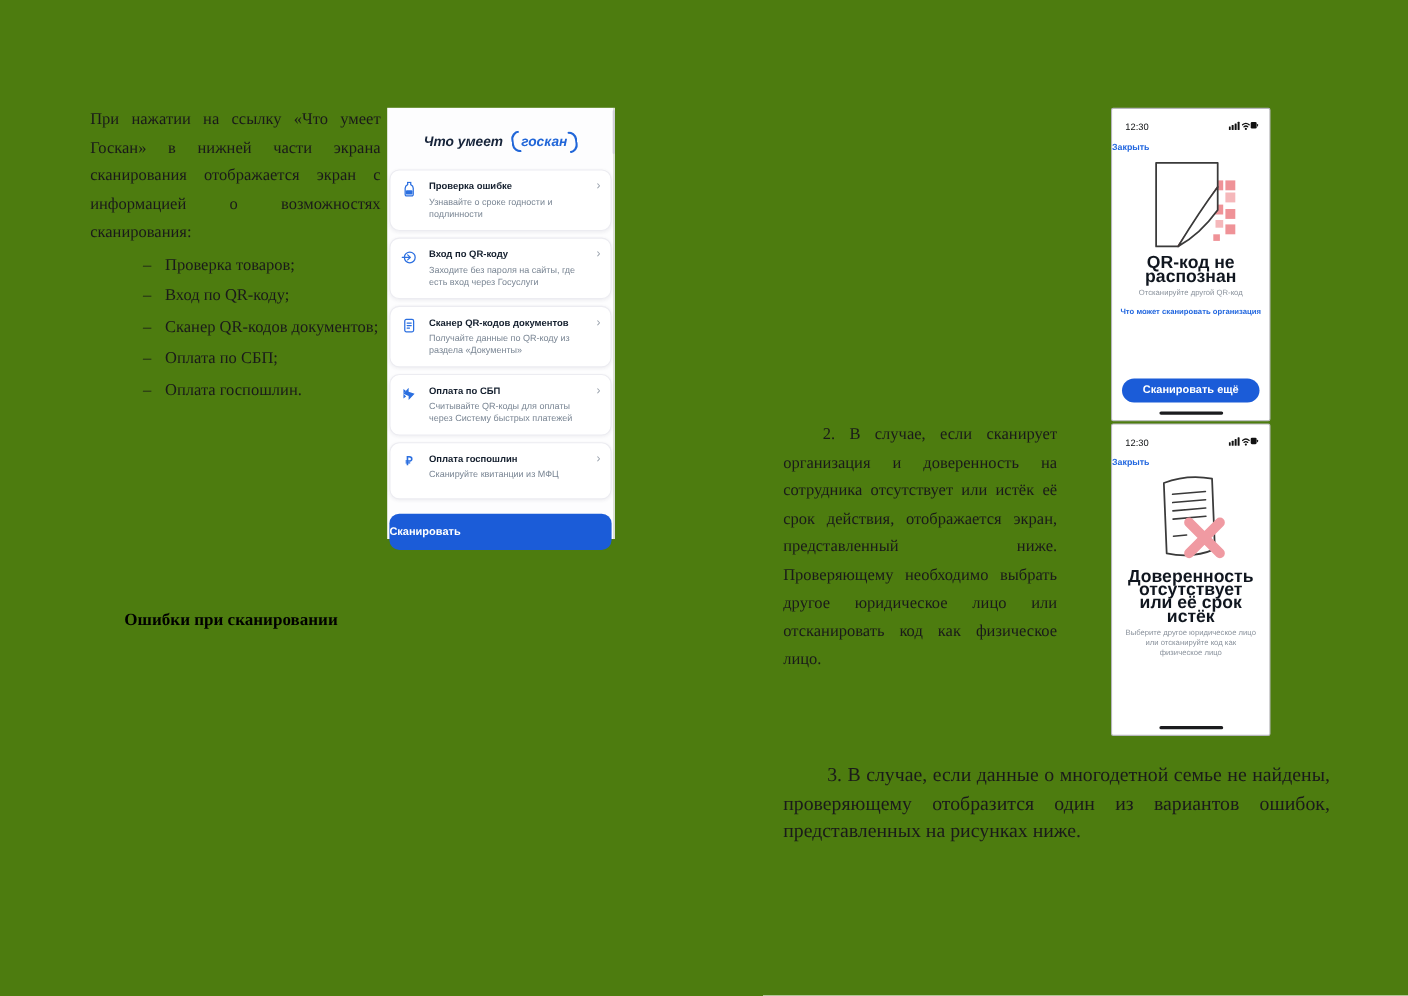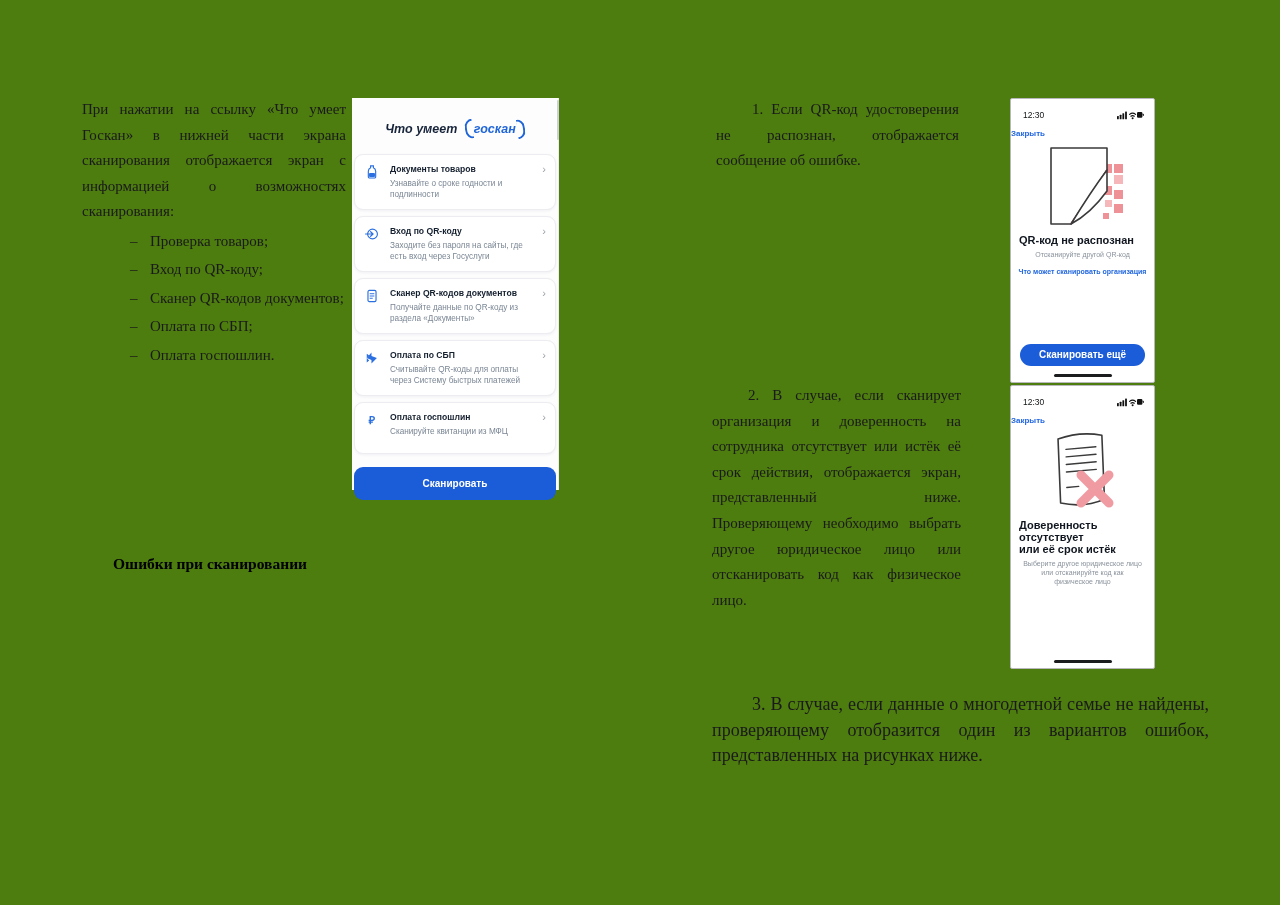--- a/index.html
+++ b/index.html
@@ -32,32 +32,32 @@
   .goskan-logo::after{content:'';position:absolute;right:0;top:-1px;bottom:-1px;width:6px;
       border:2px solid #2166d8;border-left:none;border-radius:0 9px 9px 0;transform:rotate(-8deg);}
   .cards{margin-top:18px;}
   .card{position:relative;background:#fff;border:1px solid #ececf1;border-radius:9px;
         box-shadow:0 1px 3px rgba(40,40,60,.06);margin:0 2px 6px 2px;padding:9px 16px 9px 35px;min-height:32px;}
   .card-icon{position:absolute;left:10px;top:10px;width:14px;height:14px;color:#2b6fe0;font-size:11px;font-weight:bold;line-height:14px;text-align:center;}
   .card-title{font-size:8.6px;font-weight:bold;color:#141f2e;line-height:11px;}
   .card-sub{font-size:8.2px;color:#7a8694;line-height:11px;margin-top:3px;}
   .card-chevron{position:absolute;right:9px;top:9px;color:#9aa2ad;font-size:11px;line-height:11px;}
   .mock-scan{margin:13px 2px 0 2px;height:33px;line-height:33px;background:#1b5cd8;border-radius:9px;
-             color:#fff;text-align:center;font-size:10px;font-weight:bold;cursor:pointer;}
+             color:#fff;font-size:10px;font-weight:bold;cursor:pointer;}
 
   
   .phone{position:absolute;width:143px;background:#fff;border:1px solid #b7b7bc;border-radius:2px;
          font-family:"Liberation Sans", sans-serif;}
   .phone-1{left:1010px;top:98px;height:283px;}
   .phone-2{left:1010px;top:385px;height:282px;}
   .statusbar{display:flex;justify-content:space-between;align-items:center;padding:7px 10px 0 12px;}
   .time{font-size:8.5px;font-weight:normal;color:#101214;}
   .close-link{text-align:left;padding:5px 11px 0 0;font-size:8px;font-weight:bold;color:#2267df;cursor:pointer;}
   .illus{display:flex;justify-content:center;margin-top:4px;}
-  .p-title{margin-top:4px;text-align:left;font-size:11px;font-weight:bold;color:#10161f;line-height:12px;padding:0 8px;}
+  .p-title{margin-top:4px;text-align:center;font-size:16px;font-weight:bold;color:#10161f;line-height:12px;padding:0 8px;}
   .p-sub{margin-top:4px;text-align:center;font-size:7px;color:#8a929c;line-height:9px;padding:0 10px;}
   .p-link{margin-top:9px;text-align:center;font-size:7px;font-weight:bold;color:#2267df;cursor:pointer;}
   .p-button{position:absolute;left:9px;right:9px;bottom:16px;height:22px;line-height:22px;background:#1b5cd8;
             border-radius:11px;color:#fff;text-align:center;font-size:10px;font-weight:bold;cursor:pointer;}
   .homebar{position:absolute;bottom:5px;left:50%;transform:translateX(-50%);width:58px;height:3px;
            background:#1b1c1e;border-radius:2px;}
 </style>
 </head>
 <body>
 
@@ -100,21 +100,21 @@
     </div>
     <div class="cards">
 
       <div class="card">
         <span class="card-icon">
           <svg width="14" height="14" viewBox="0 0 16 16">
               <path d="M6.4,1 h3.2 v2.2 c1.9,.9 2.6,2 2.6,3.9 v6.4 a1.4,1.4 0 0 1 -1.4,1.4 h-5.6 a1.4,1.4 0 0 1 -1.4,-1.4 v-6.4 c0,-1.9 .7,-3 2.6,-3.9 Z" fill="none" stroke="#2b6fe0" stroke-width="1.3"></path>
               <rect x="4.6" y="9" width="6.8" height="4.6" rx="1" fill="#2b6fe0"></rect>
             </svg>
         </span>
-        <div class="card-title">Документы товаров</div>
+        <div class="card-title">Проверка ошибке</div>
         <div class="card-sub">Узнавайте о сроке годности и подлинности</div>
         <span class="card-chevron">›</span>
       </div>
 
       <div class="card">
         <span class="card-icon">
           <svg width="14" height="14" viewBox="0 0 16 16">
               <circle cx="8.6" cy="8" r="5.6" fill="none" stroke="#2b6fe0" stroke-width="1.3"></circle>
               <path d="M0.6,8 H9 M6.4,5.4 L9.2,8 L6.4,10.6" fill="none" stroke="#2b6fe0" stroke-width="1.3" stroke-linecap="round" stroke-linejoin="round"></path>
             </svg>
@@ -152,21 +152,20 @@
       <div class="card">
         <span class="card-icon">₽</span>
         <div class="card-title">Оплата госпошлин</div>
         <div class="card-sub">Сканируйте квитанции из МФЦ</div>
         <span class="card-chevron">›</span>
       </div>
     </div>
     <div class="mock-scan">Сканировать</div>
   </div>
 
-  <div class="item1">1. Если QR-код удостоверения не распознан, отображается сообщение об ошибке.</div>
   <div class="item2">2. В случае, если сканирует организация и доверенность на сотрудника отсутствует или истёк её срок действия, отображается экран, представленный ниже. Проверяющему необходимо выбрать другое юридическое лицо или отсканировать код как физическое лицо.</div>
   <div class="item3">3. В случае, если данные о многодетной семье не найдены, проверяющему отобразится один из вариантов ошибок, представленных на рисунках ниже.</div>
 
   <div class="phone phone-1">
     <div class="statusbar">
       <span class="time">12:30</span>
       <span>
         <svg width="27" height="10" viewBox="0 0 27 10">
           <g fill="#111">
             <rect x="0" y="6" width="1.8" height="3.2" rx="0.5"></rect>

